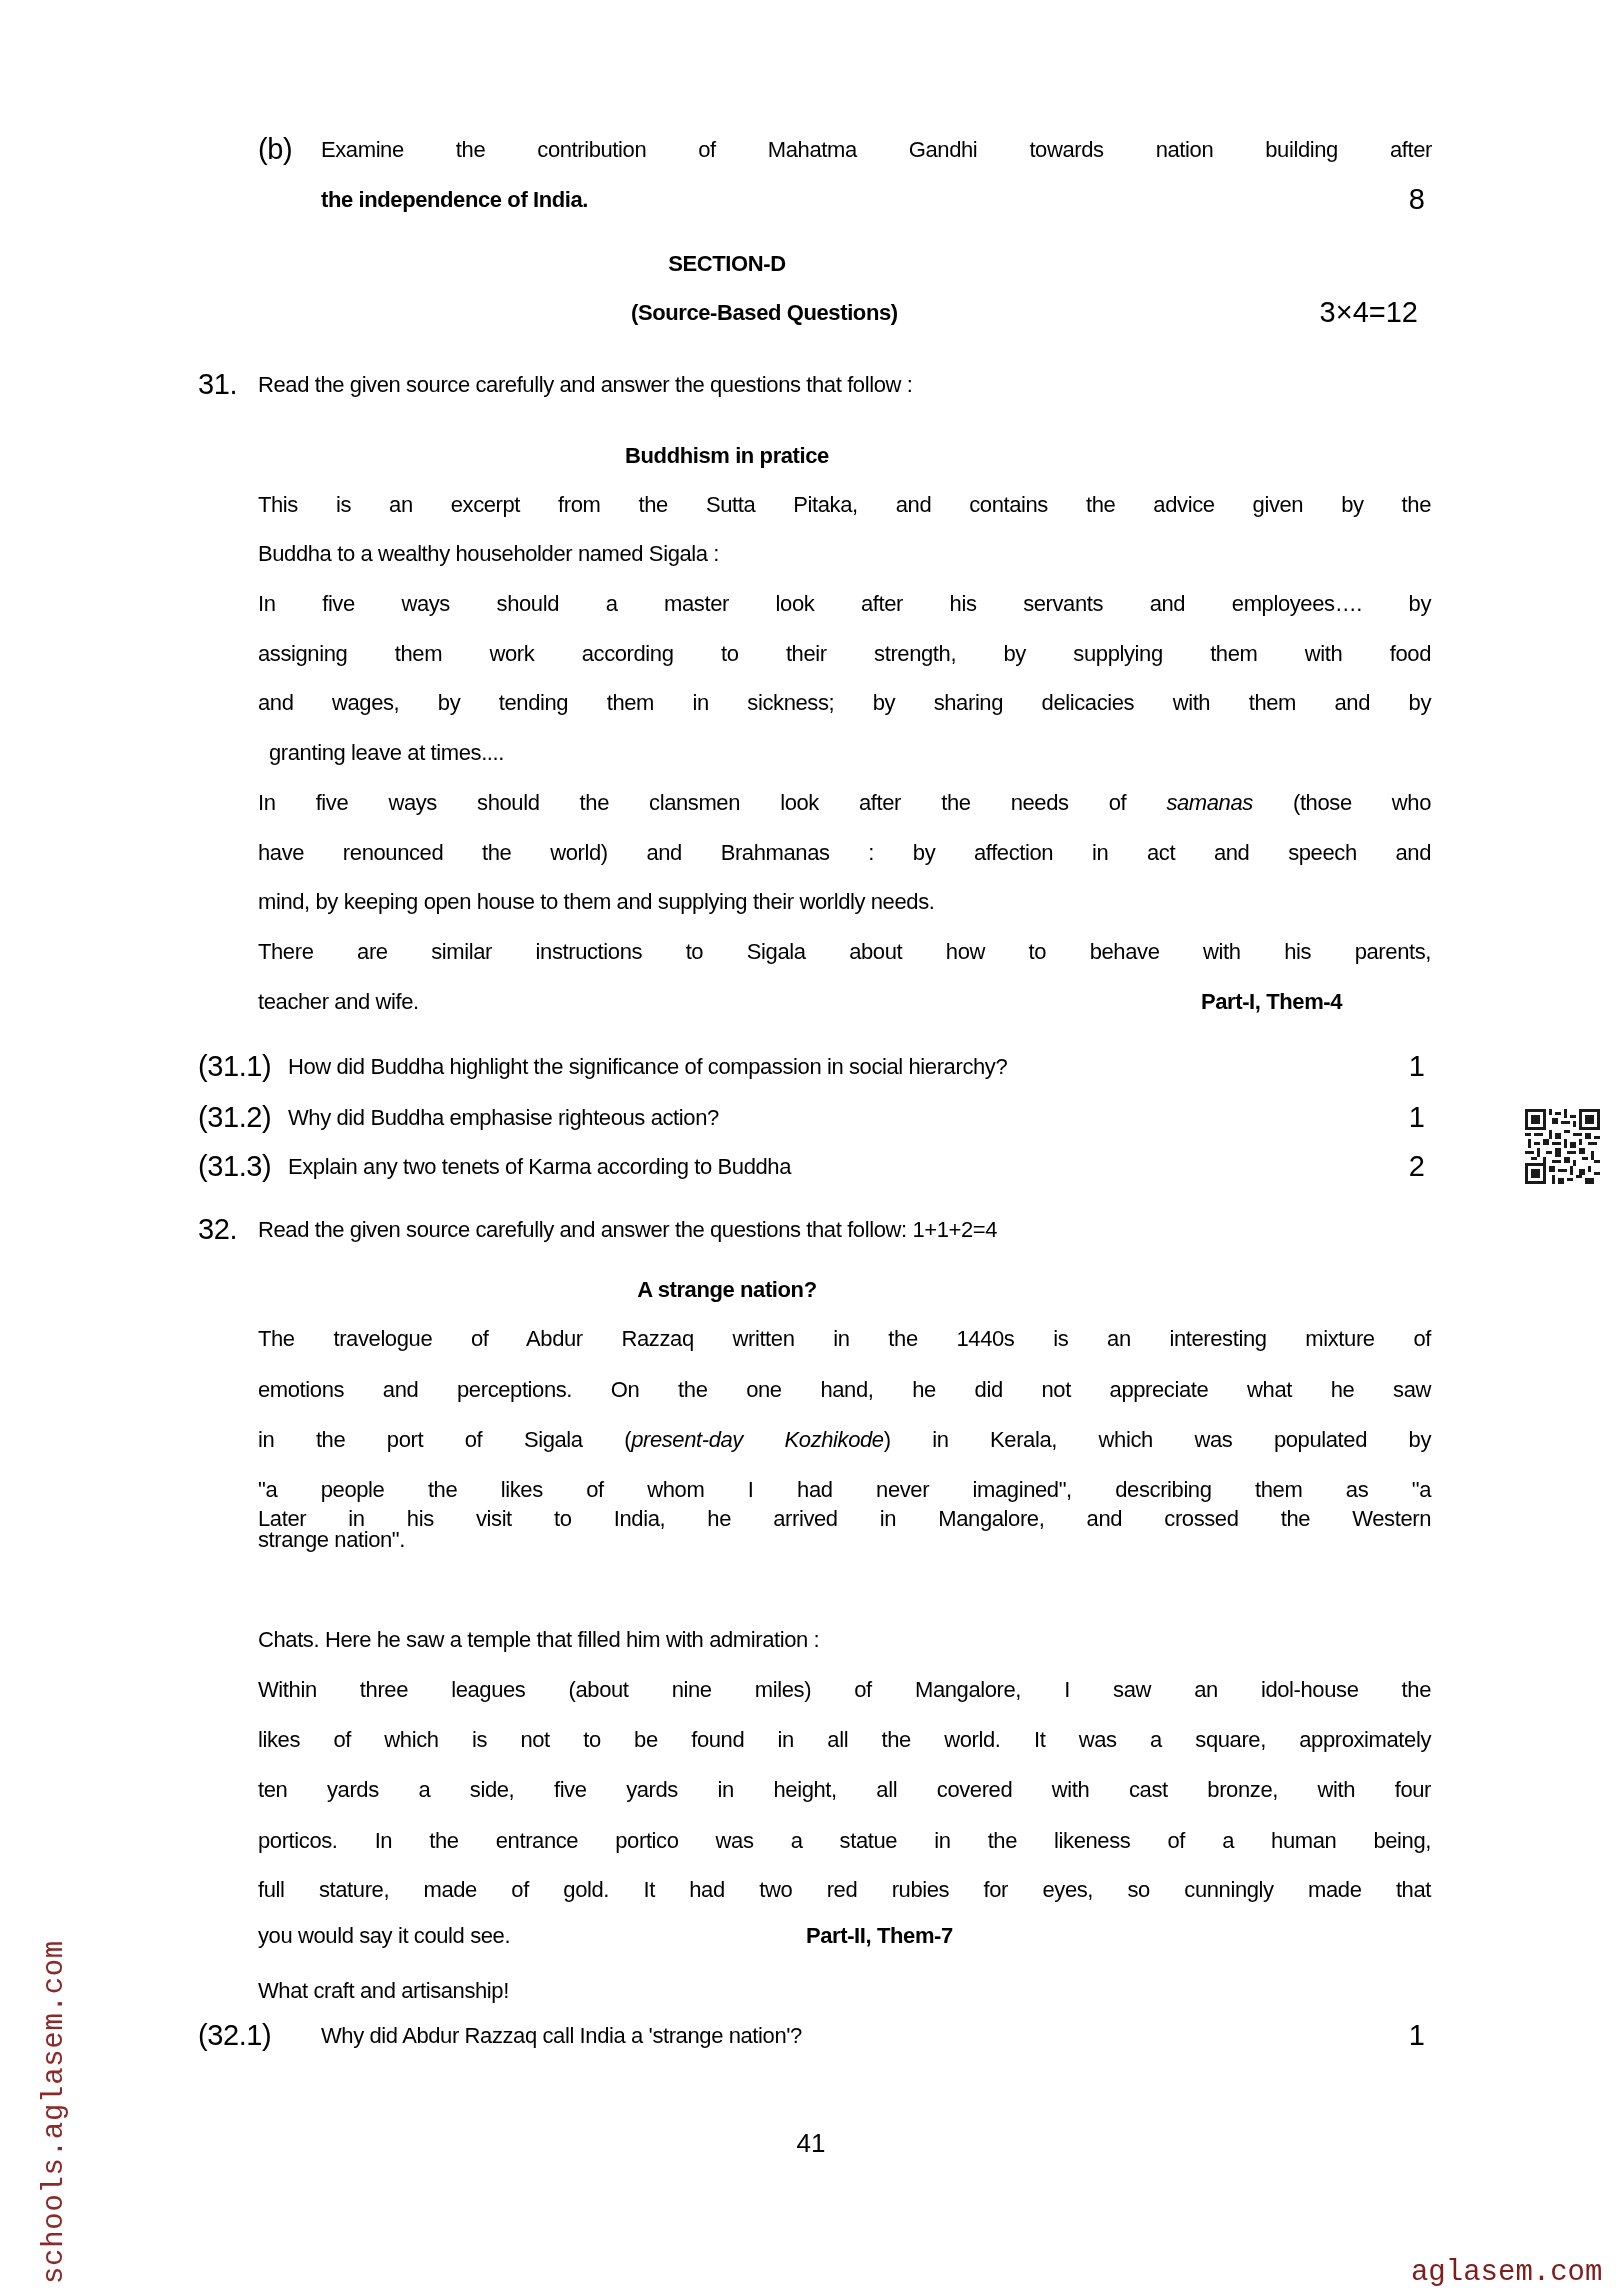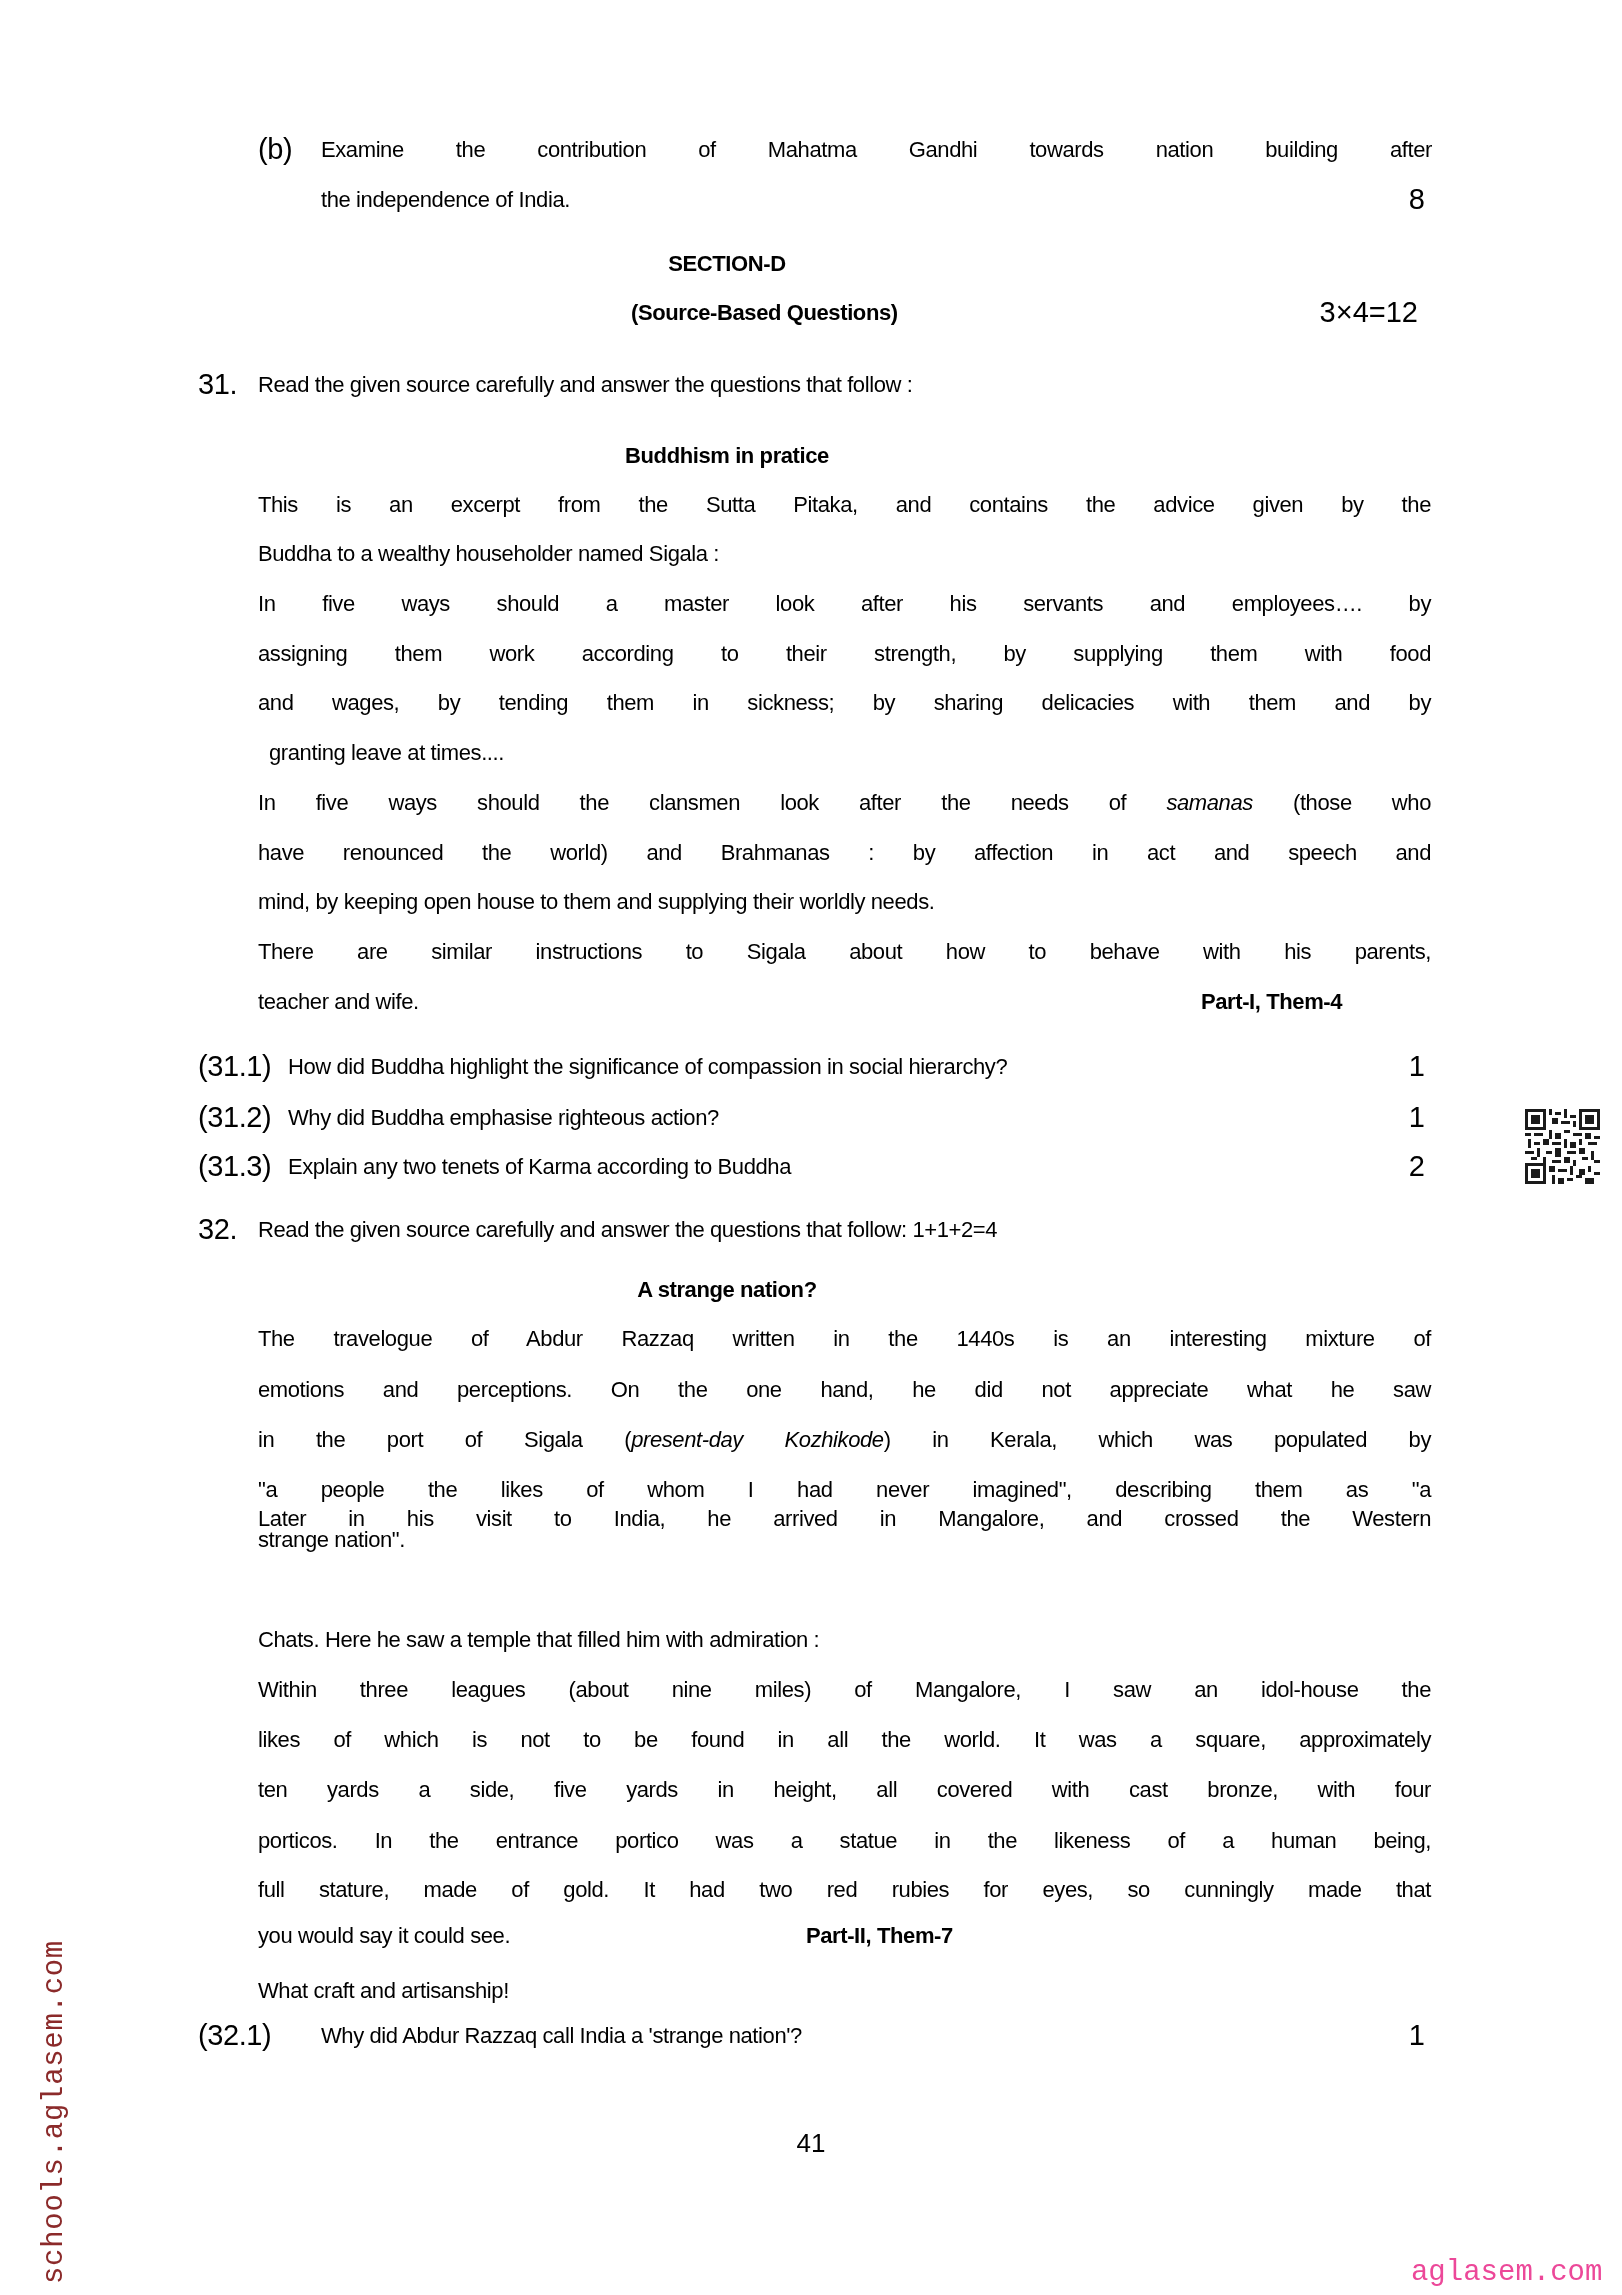--- a/index.html
+++ b/index.html
@@ -22,30 +22,30 @@
     .qr {
       position: absolute; left: 1525px; top: 1109px; width: 75px; height: 75px;
     }
     .side-wm {
       position: absolute; left: 38px; top: 2284px; transform-origin: 0 0; transform: rotate(-90deg);
       font-family: "Liberation Mono", monospace; font-size: 29px; color: #8b2a2a; white-space: nowrap;
       letter-spacing: 0.7px;
     }
     .bottom-wm {
       position: absolute; right: 19.6px; top: 2256px;
-      font-family: "Liberation Mono", monospace; font-size: 29px; color: #ec4899; white-space: nowrap;
+      font-family: "Liberation Mono", monospace; font-size: 29px; color: #7f1d1d; white-space: nowrap;
     }
     .page-num { position: absolute; left: 0; width: 1622px; top: 2128px; text-align: center; font-size: 26px; }
   </style>
 </head>
 <body>
 
 <div class="num" style="left:258px; top:131px;">(b)</div>
 <div class="ln sub-ln just" style="top:131px;">Examine the contribution of Mahatma Gandhi towards nation building after</div>
-<div class="ln" style="left:321px; top:181px;">the independence of India.</div>
+<div class="ln" style="left:321px; top:181px;font-weight:bold;">the independence of India.</div>
 <div class="mark" style="left:1374px; width:51px; top:181px;">8</div>
 
 <div class="ln bold center" style="top:245px;">SECTION-D</div>
 <div class="ln bold" style="left:631px; top:294px;">(Source-Based Questions)</div>
 <div class="mark" style="left:1283px; width:135px; top:294px;">3×4=12</div>
 
 <div class="num" style="top:366px;">31.</div>
 <div class="ln" style="left:258px; top:366px;">Read the given source carefully and answer the questions that follow :</div>
 <div class="ln bold center" style="top:437px;">Buddhism in pratice</div>
 

